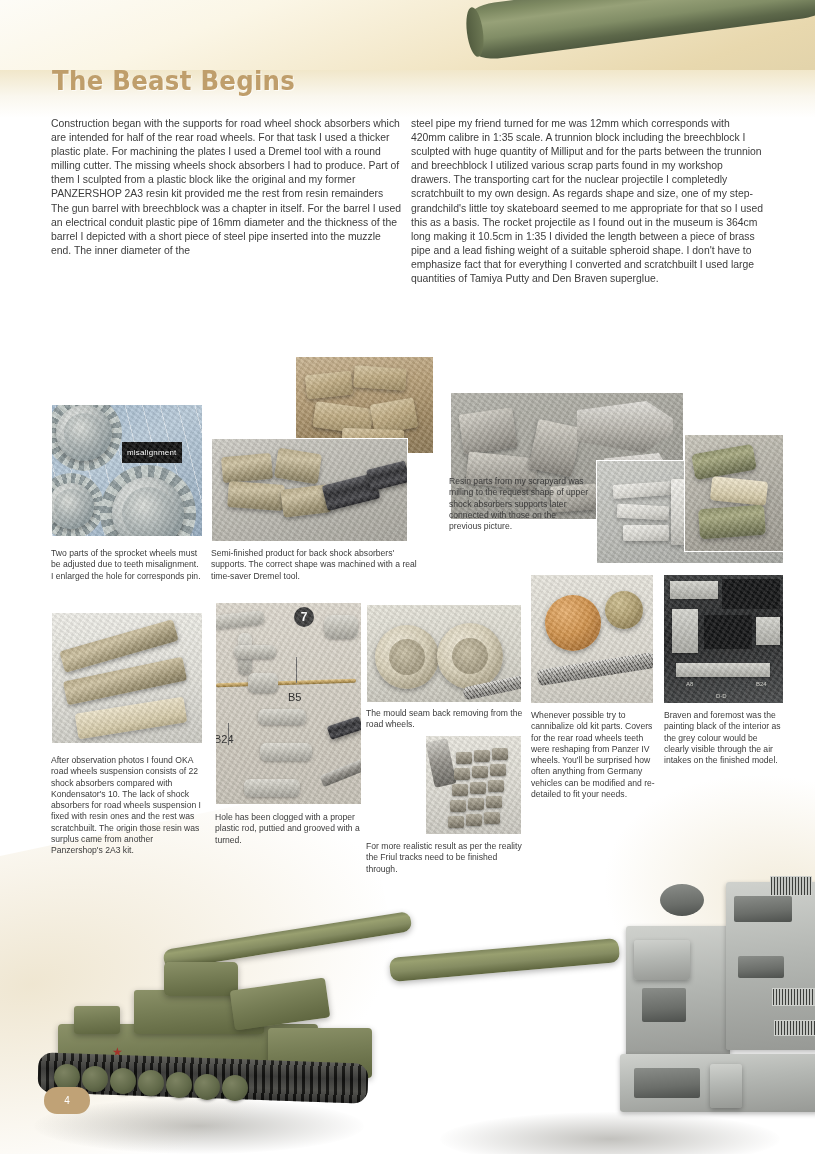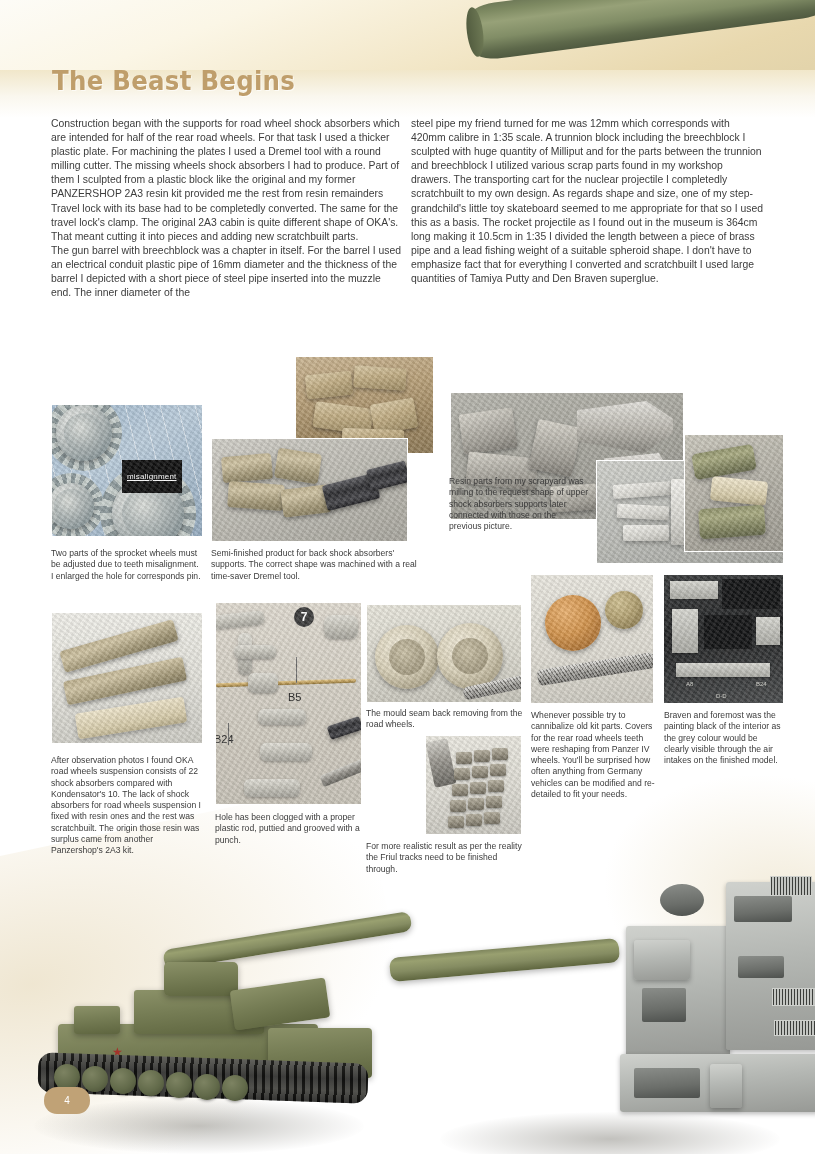--- a/index.html
+++ b/index.html
@@ -81,22 +81,22 @@
       repeating-linear-gradient(76deg, rgba(255,255,255,.45) 0 1px, rgba(255,255,255,0) 1px 17px),
       linear-gradient(150deg,#9fb6cb 0%,#b9cbda 40%,#93a9bd 100%); }
   .gear{ position:absolute; border-radius:50%;
       background:radial-gradient(circle at 35% 32%, #e7e9e6 0%, #c3c8c6 38%, #8e9a9c 72%, #707c80 100%);
       box-shadow:0 2px 5px rgba(0,0,0,.35); }
   .gear::before{ content:""; position:absolute; inset:14%; border-radius:50%;
       background:radial-gradient(circle at 40% 35%, #d9dcd8, #9aa4a5 75%); }
   .gear-teeth{ position:absolute; border-radius:50%;
       background:repeating-conic-gradient(#8d999b 0deg 9deg, #c6cecb 9deg 18deg); }
   #misalign-tag{
-      position:absolute; left:70px; top:55px; background:#111; color:#fff;
-      font-size:8px; padding:12px 5px; letter-spacing:.2px;text-decoration:underline; }
+      position:absolute; left:70px; top:37px; background:#111; color:#fff;
+      font-size:8px; padding:6px 5px; letter-spacing:.2px; }
 
   
   #p2 { background:linear-gradient(160deg,#cfcdc6 0%,#bdbbb3 45%,#a7a59d 100%); }
   .resin{ position:absolute; border-radius:4px;
       background:linear-gradient(175deg,#b9ac8a 0%,#cfc3a3 30%,#9d9272 75%,#837a5e 100%);
       box-shadow:0 2px 4px rgba(0,0,0,.38); }
   .drill{ position:absolute; border-radius:3px;
       background:linear-gradient(180deg,#5f5f63 0%,#2e2e31 40%,#47474b 75%,#232326 100%);
       box-shadow:0 2px 5px rgba(0,0,0,.45); }
 
@@ -220,21 +220,20 @@
 <div id="barrel-cap"></div>
 <div id="top-band-fade"></div>
 <div id="swoosh-l"></div>
 <div id="swoosh-r"></div>
 
 <div id="heading">The Beast Begins</div>
 
 <div id="col-left" class="bodycol">
   <p>
       <span style="display: block;">Construction began with the supports for road wheel shock absorbers which are intended for half of the rear road wheels. For that task I used a thicker plastic plate. For machining the plates I used a Dremel tool with a round milling cutter. The missing wheels shock absorbers I had to produce. Part of them I sculpted from a plastic block like the original and my former PANZERSHOP 2A3 resin kit provided me the rest from resin remainders</span>
-      <span style="display: block;">Travel lock with its base had to be completedly converted. The same for the travel lock's clamp. The original 2A3 cabin is quite different shape of OKA's. That meant cutting it into pieces and adding new scratchbuilt parts.</span>
       <span style="display: block;">The gun barrel with breechblock was a chapter in itself. For the barrel I used an electrical conduit plastic pipe of 16mm diameter and the thickness of the barrel I depicted with a short piece of steel pipe inserted into the muzzle end. The inner diameter of the</span>
     </p>
 </div>
 <div id="col-right" class="bodycol">
   <p>
       <span style="display: block;">steel pipe my friend turned for me was 12mm which corresponds with 420mm calibre in 1:35 scale. A trunnion block including the breechblock I sculpted with huge quantity of Milliput and for the parts between the trunnion and breechblock I utilized various scrap parts found in my workshop drawers. The transporting cart for the nuclear projectile I completedly scratchbuilt to my own design. As regards shape and size, one of my step-grandchild's little toy skateboard seemed to me appropriate for that so I used this as a basis. The rocket projectile as I found out in the museum is 364cm long making it 10.5cm in 1:35 I divided the length between a piece of brass pipe and a lead fishing weight of a suitable spheroid shape. I don't have to emphasize fact that for everything I converted and scratchbuilt I used large quantities of Tamiya Putty and Den Braven superglue.</span>
     </p>
 </div>
 
 <div class="photo grain" id="p3" style="left:295px;top:356px;width:139px;height:98px;">
@@ -355,21 +354,21 @@
   <div class="tracklink" style="left:62px;top:44px;width:16px;height:12px;"></div>
   <div class="tracklink" style="left:24px;top:64px;width:16px;height:12px;"></div>
   <div class="tracklink" style="left:42px;top:62px;width:16px;height:12px;"></div>
   <div class="tracklink" style="left:60px;top:60px;width:16px;height:12px;"></div>
   <div class="tracklink" style="left:22px;top:80px;width:16px;height:12px;"></div>
   <div class="tracklink" style="left:40px;top:78px;width:16px;height:12px;"></div>
   <div class="tracklink" style="left:58px;top:76px;width:16px;height:12px;"></div>
 </div>
 
 <div class="cap" style="left:51px;top:755px;width:152px;">After observation photos I found OKA road wheels suspension consists of 22 shock absorbers compared with Kondensator's 10. The lack of shock absorbers for road wheels suspension I fixed with resin ones and the rest was scratchbuilt. The origin those resin was surplus came from another Panzershop's 2A3 kit.</div>
-<div class="cap" style="left:215px;top:812px;width:150px;">Hole has been clogged with a proper plastic rod, puttied and grooved with a punch.</div>
+<div class="cap" style="left:215px;top:812px;width:150px;">Hole has been clogged with a proper plastic rod, puttied and grooved with a turned.</div>
 <div class="cap" style="left:366px;top:708px;width:158px;">The mould seam back removing from the road wheels.</div>
 <div class="cap" style="left:366px;top:841px;width:158px;">For more realistic result as per the reality the Friul tracks need to be finished through.</div>
 <div class="cap" style="left:531px;top:710px;width:124px;">Whenever possible try to cannibalize old kit parts. Covers for the rear road wheels teeth were reshaping from Panzer IV wheels. You'll be surprised how often anything from Germany vehicles can be modified and re-detailed to fit your needs.</div>
 <div class="cap" style="left:664px;top:710px;width:120px;">Braven and foremost was the painting black of the interior as the grey colour would be clearly visible through the air intakes on the finished model.</div>
 
 <div id="tank-green">
   <div class="tk-shadow" style="left:20px;top:170px;width:330px;height:56px;"></div>
   <div class="tk-barrel" style="left:150px;top:22px;width:250px;height:20px;transform:rotate(-9deg);transform-origin:left center;"></div>
   <div class="tk-hull tk-green" style="left:44px;top:96px;width:260px;height:52px;"></div>
   <div class="tk-hull tk-green" style="left:120px;top:62px;width:130px;height:44px;border-radius:3px;"></div>

